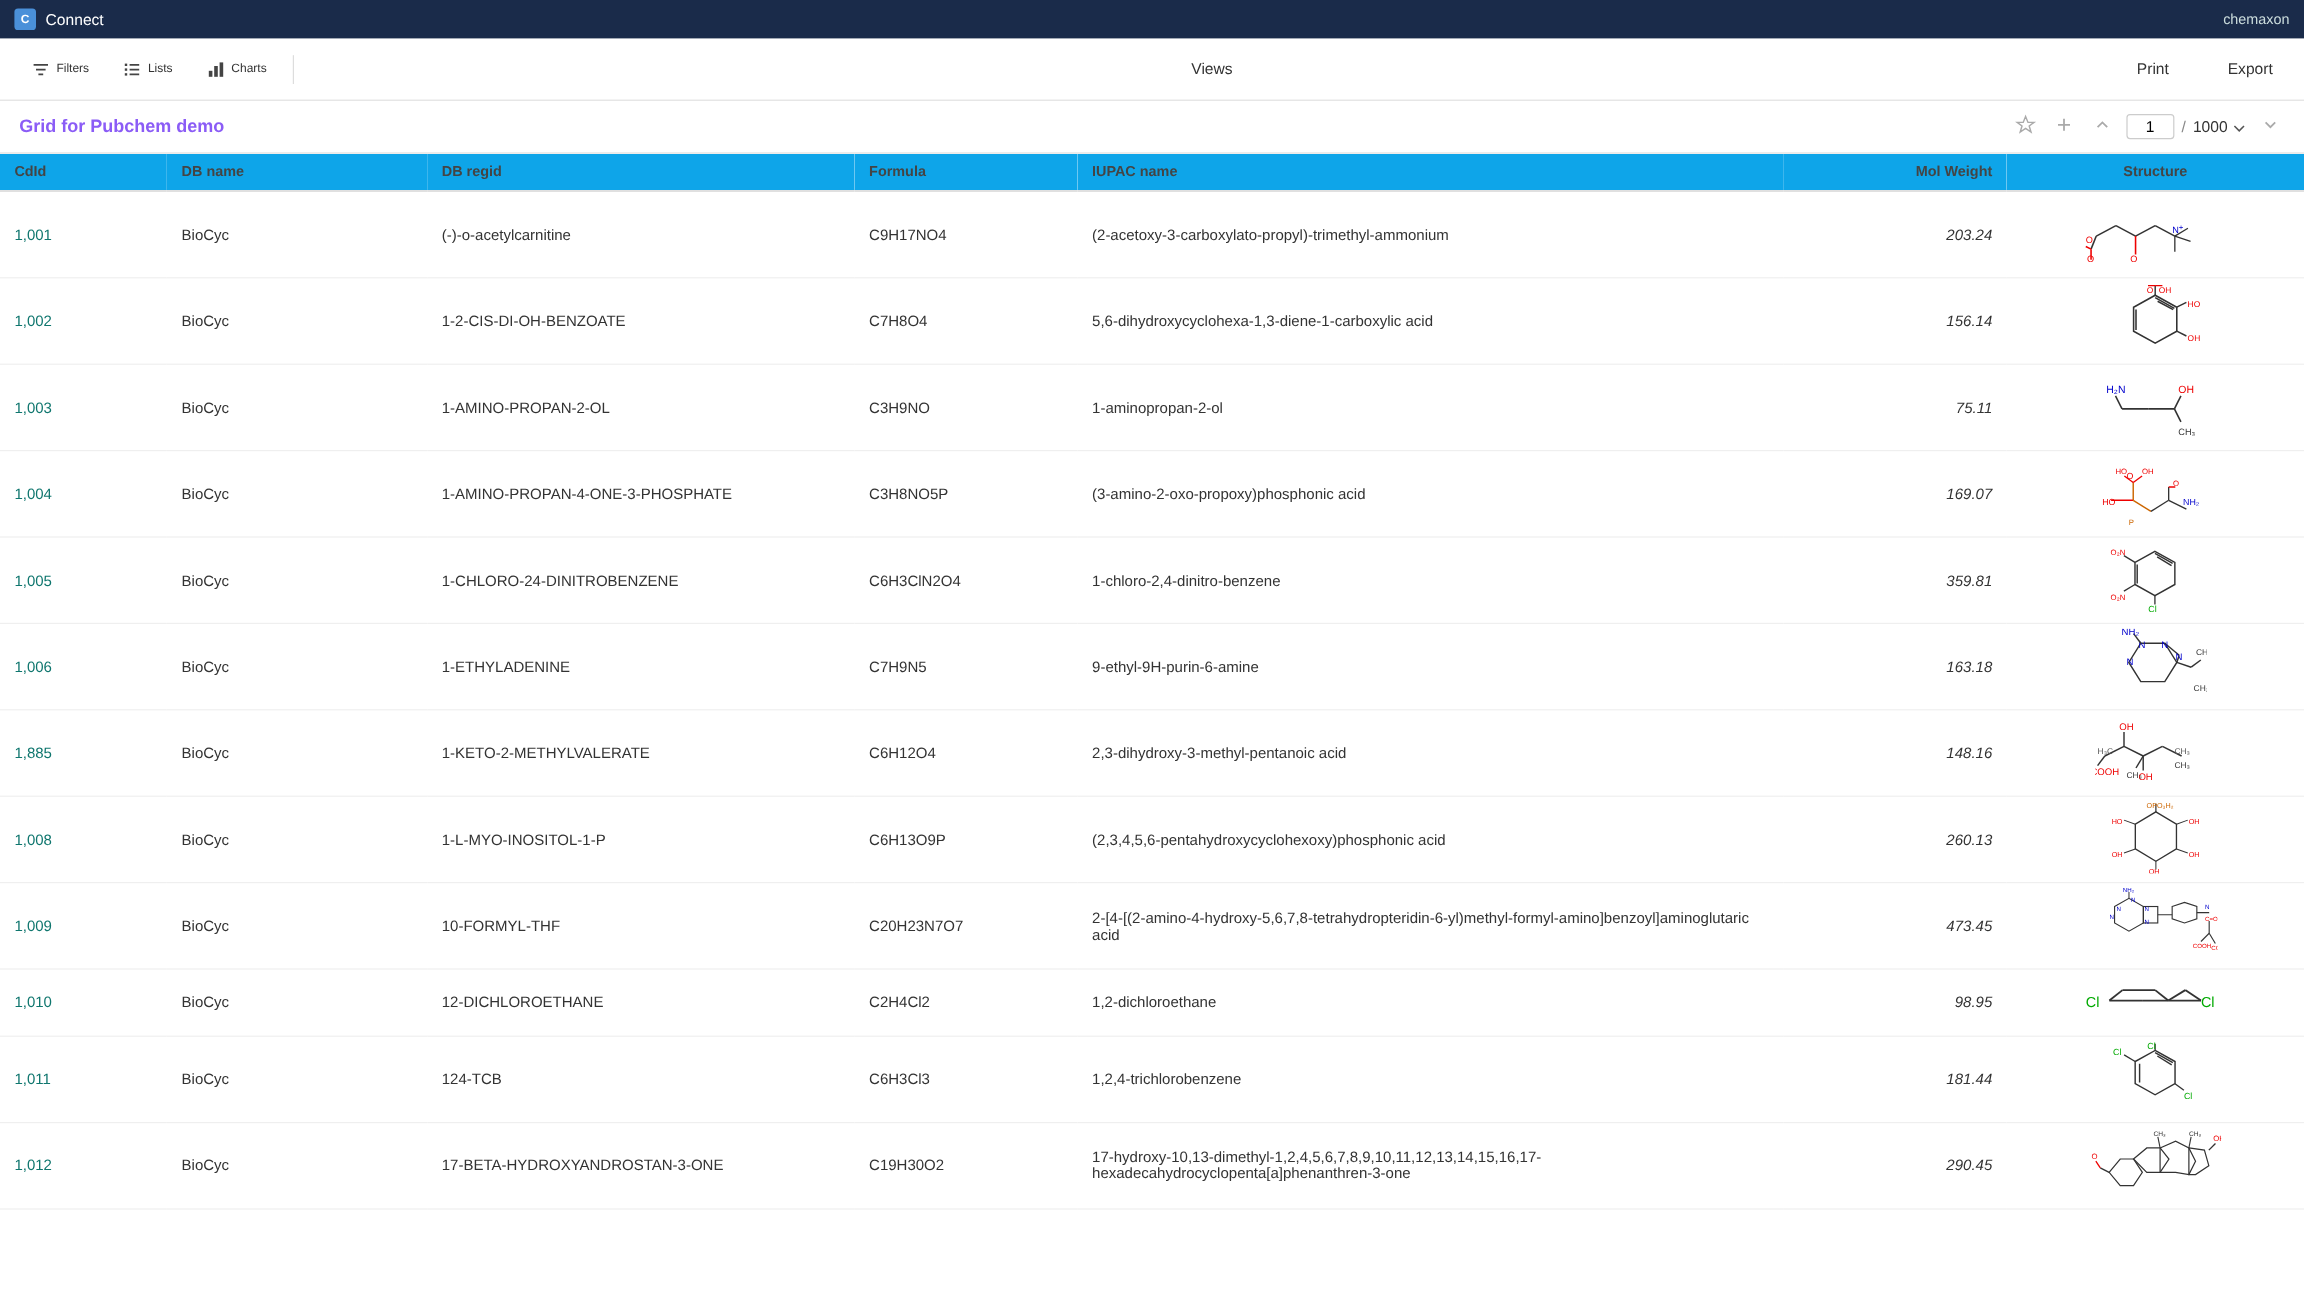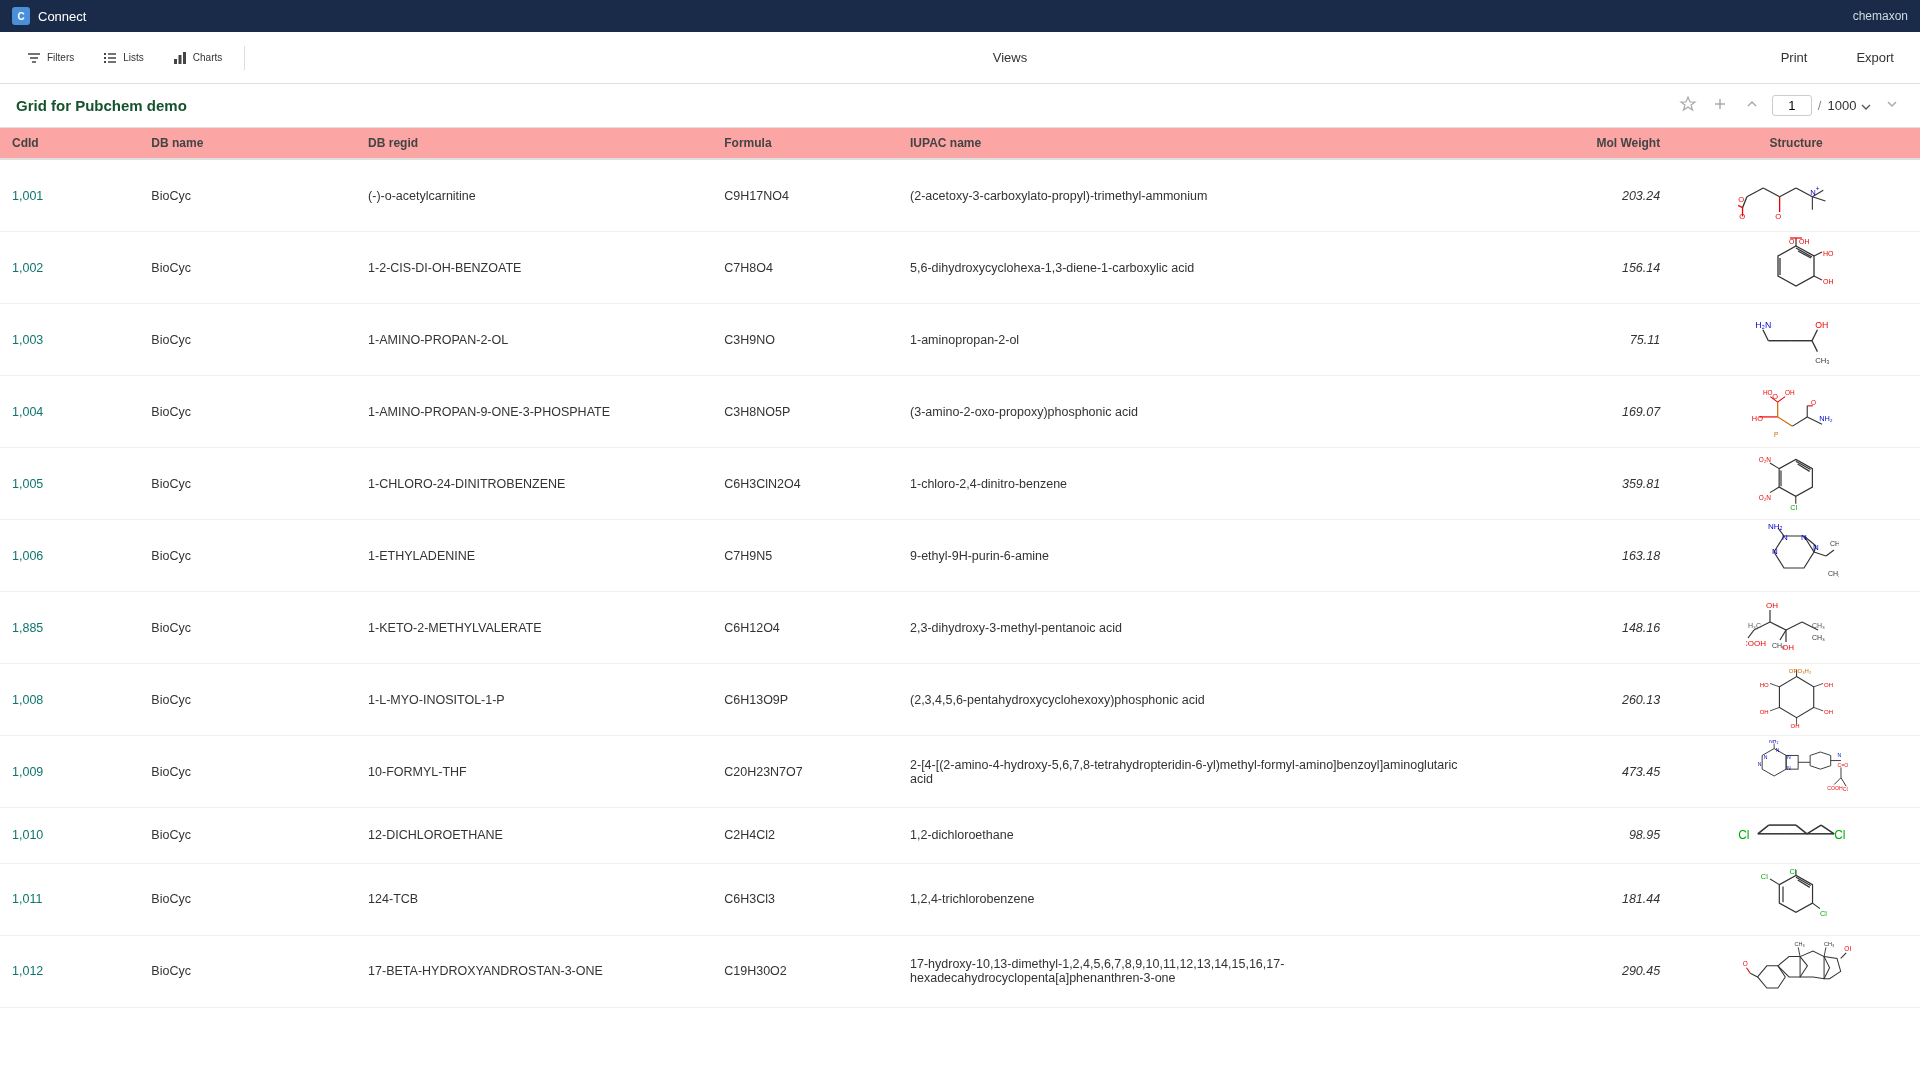--- a/index.html
+++ b/index.html
@@ -54,38 +54,38 @@
       cursor: pointer; font-size: 13px; color: #333;
     }
 
     
     .page-header {
       display: flex; align-items: center;
       padding: 8px 16px;
       border-bottom: 1px solid #e0e0e0;
       height: 44px;
     }
-    .page-title { font-size: 15px; font-weight: 600; color: #14532d; flex: 1; }
+    .page-title { font-size: 15px; font-weight: 600; color: #8b5cf6; flex: 1; }
     .page-actions { display: flex; align-items: center; gap: 8px; }
     .page-actions-btn {
       background: none; border: none; cursor: pointer; color: #888; padding: 3px;
     }
     .pagination {
       display: flex; align-items: center; gap: 6px; font-size: 13px;
     }
     .pagination input {
       width: 50px; text-align: center; border: 1px solid #ccc; border-radius: 3px;
       padding: 2px 4px; font-size: 13px;
     }
 
     
     .table-container { overflow-y: auto; height: calc(1080px - 32px - 52px - 44px); }
     table { width: 100%; border-collapse: collapse; table-layout: fixed; }
     thead th {
-      background: #fca5a5; border-bottom: 2px solid #e0e0e0;
+      background: #0ea5e9; border-bottom: 2px solid #e0e0e0;
       padding: 8px 12px; text-align: left; font-weight: 600;
       font-size: 12px; color: #444; position: sticky; top: 0; z-index: 10;
       white-space: nowrap;
     }
     tbody tr { border-bottom: 1px solid #efefef; }
     tbody td { padding: 6px 12px; vertical-align: middle; font-size: 12.5px; color: #333; }
 
     
     .col-cdid { width: 90px; }
     .col-dbname { width: 140px; }
@@ -299,21 +299,21 @@
     <line x1="55" y1="30" x2="60" y2="20" stroke="#333" stroke-width="1.2"></line>
     <text x="58" y="18" font-size="8" fill="#e00">OH</text>
 
     <line x1="55" y1="30" x2="60" y2="40" stroke="#333" stroke-width="1.2"></line>
     <text x="58" y="50" font-size="7" fill="#333">CH₃</text>
   </svg></td>
   </tr>
         <tr>
     <td class="row-num col-cdid">1,004</td>
     <td class="col-dbname">BioCyc</td>
-    <td class="col-dbregid">1-AMINO-PROPAN-9-ONE-3-PHOSPHATE</td>
+    <td class="col-dbregid">1-AMINO-PROPAN-4-ONE-3-PHOSPHATE</td>
     <td class="col-formula">C3H8NO5P</td>
     <td class="col-iupac">(3-amino-2-oxo-propoxy)phosphonic acid</td>
     <td class="col-molweight mol-weight-cell">169.07</td>
     <td class="col-structure structure-cell"><svg viewBox="0 0 100 65" xmlns="http://www.w3.org/2000/svg">
     <line x1="10" y1="40" x2="30" y2="40" stroke="#e00" stroke-width="1.3"></line>
     <text x="2" y="44" font-size="8" fill="#e00">HO</text>
     <line x1="30" y1="40" x2="30" y2="24" stroke="#c60" stroke-width="1.3"></line>
     <line x1="30" y1="40" x2="46" y2="50" stroke="#c60" stroke-width="1.3"></line>
     <text x="24" y="21" font-size="8" fill="#e00">O</text>
     <line x1="30" y1="24" x2="22" y2="18" stroke="#e00" stroke-width="1.2"></line>

